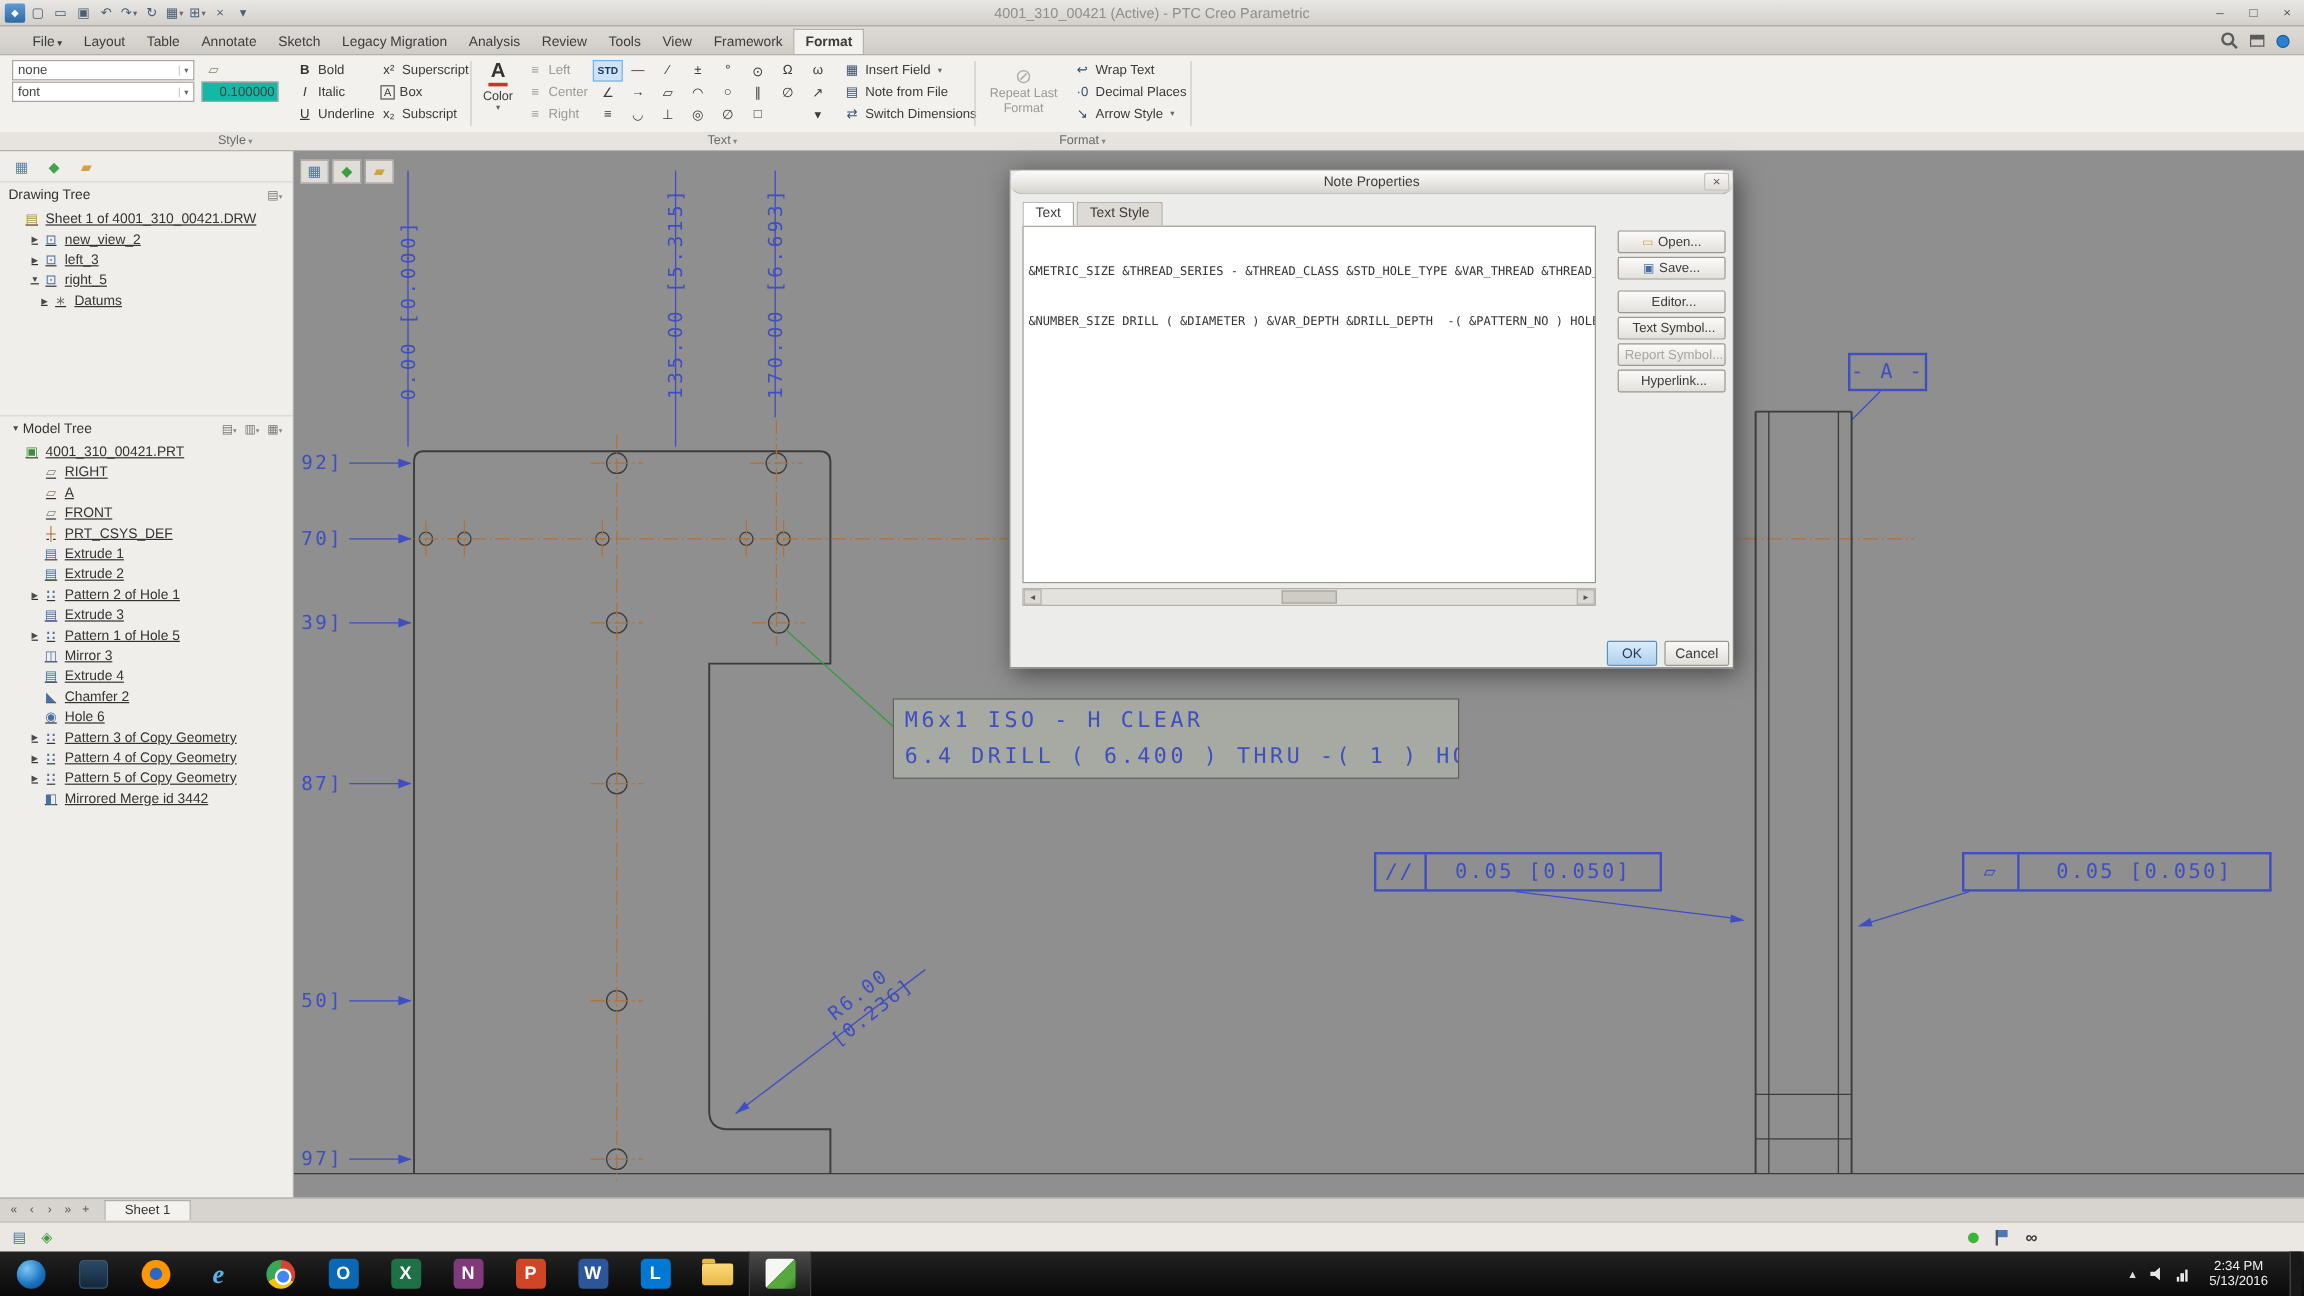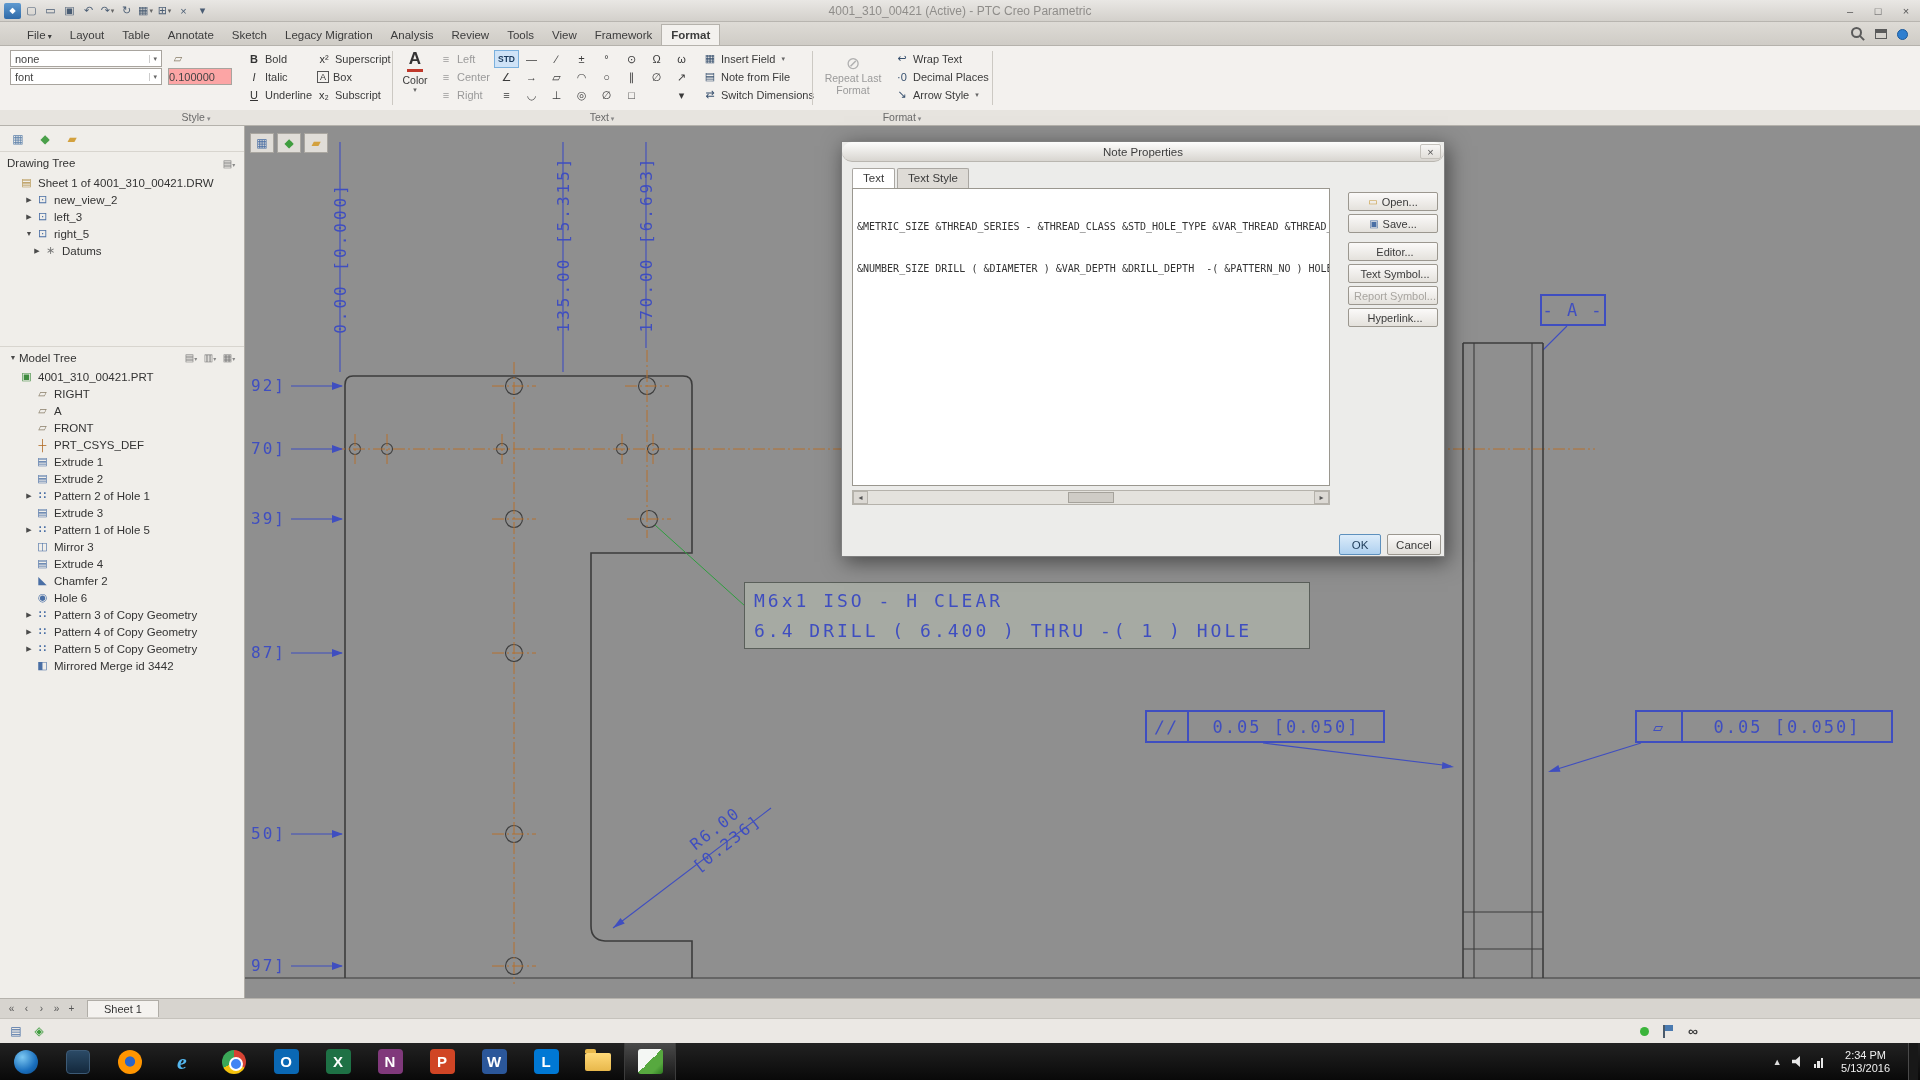--- a/index.html
+++ b/index.html
@@ -32,21 +32,21 @@
   .icon-search::after { content:""; position:absolute; width:2px; height:6px; background:#5a5a5a; transform:rotate(-45deg); left:10px; top:8px; }
   .icon-window { width:12px; height:10px; border:1.5px solid #5a5a5a; border-top-width:4px; }
   .icon-presence { width:11px; height:11px; border-radius:50%; background:#2f7fd0; border:1px solid #1d5a9a; }
 
   
   #ribbon { position:absolute; top:46px; left:0; right:0; height:64px; background:#f3f1ee; }
   .rdivider { position:absolute; top:5px; bottom:5px; width:1px; background:#ccc9c3; }
   .rcombo { position:absolute; height:17px; background:#fff; border:1px solid #a8a49e; display:flex; align-items:center;
     font-size:11px; padding:0 4px; color:#444; }
   .rcombo i { margin-left:auto; font-style:normal; font-size:7px; color:#666; border-left:1px solid #ccc; padding-left:3px; }
-  .rinput { position:absolute; height:17px; background:#fca5a5; border:1px solid #a8a49e; font-size:11px; color:#444; padding:0 0; display:flex; align-items:center; }
+  .rinput { position:absolute; height:17px; background:#14b8a6; border:1px solid #a8a49e; font-size:11px; color:#444; padding:0 14px; display:flex; align-items:center; }
   .ricbtn { position:absolute; height:17px; width:20px; display:flex; align-items:center; justify-content:center; color:#8a7f6a; font-size:11px; }
   .rcol { position:absolute; display:flex; flex-direction:column; gap:1px; }
   .rbtn { height:17px; display:flex; align-items:center; gap:4px; font-size:11px; color:#3a3a3a; padding:0 3px;
     background:none; border:none; font-family:inherit; white-space:nowrap; text-align:left; }
   .rbtn .ric { width:14px; text-align:center; font-size:11px; color:#37506e; flex:none; }
   .rbtn[data-arrow="true"]::after { content:"▾"; font-size:7px; color:#666; margin-left:2px; }
   .rbtn[data-name="bold-button"] .ric { font-weight:bold; color:#333; }
   .rbtn[data-name="italic-button"] .ric { font-style:italic; color:#333; }
   .rbtn[data-name="underline-button"] .ric { text-decoration:underline; color:#333; }
   .rbtn[data-name="box-button"] .ric { border:1px solid #555; font-size:9px; line-height:10px; width:12px; color:#333; }
@@ -74,21 +74,21 @@
   .ptab { width:22px; height:20px; display:flex; align-items:center; justify-content:center; font-size:12px; }
   .ptab[data-name="navigator-tree-tab-icon"] { color:#5e82ab; }
   .ptab[data-name="favorites-tab-icon"] { color:#4aa04a; }
   .ptab[data-name="folder-browser-tab-icon"] { color:#d3a13e; }
   .tree-header { height:22px; display:flex; align-items:center; padding:0 7px; font-size:11.5px; color:#333; flex:none; }
   .tree-header .hdr-spacer { margin-left:auto; }
   .hdr-ic { width:16px; text-align:center; color:#7a7a7a; font-size:10px; }
   .hdr-ic::after { content:"▾"; font-size:6px; color:#888; }
   #drawing-tree-body { height:172px; flex:none; overflow:hidden; }
   #model-tree-body { flex:1; overflow:hidden; }
-  .trow { height:17px; display:flex; align-items:center; padding-left:7px; white-space:nowrap; font-size:11.5px; color:#333; }
+  .trow { height:17px; display:flex; align-items:center; padding-left:7px; white-space:nowrap; font-size:11.5px; color:#333;text-decoration:underline; }
   .trow[data-indent="1"] { padding-left:23px; }
   .trow[data-indent="2"] { padding-left:31px; }
   .texp { width:12px; display:inline-flex; justify-content:center; flex:none; }
   .texp[data-exp="collapsed"]::before { content:"▶"; font-size:7px; color:#4a4a4a; }
   .texp[data-exp="expanded"]::before { content:"▼"; font-size:7px; color:#4a4a4a; }
   .ticon { width:15px; text-align:center; margin-right:4px; font-size:11px; flex:none; }
   .ticon[data-name="sheet-icon"]::before { content:"▤"; color:#b3924a; }
   .ticon[data-name="view-icon"]::before { content:"⊡"; color:#4a6fa5; }
   .ticon[data-name="datums-icon"]::before { content:"∗"; color:#777; }
   .ticon[data-name="part-icon"]::before { content:"▣"; color:#3f8c3f; }
@@ -726,21 +726,21 @@
 
       <div class="cad side-dim" data-name="partial-dimension" style="left: 6px; top: 383px;">39]</div>
 
       <div class="cad side-dim" data-name="partial-dimension" style="left: 6px; top: 517px;">87]</div>
 
       <div class="cad side-dim" data-name="partial-dimension" style="left: 6px; top: 698px;">50]</div>
 
       <div class="cad side-dim" data-name="partial-dimension" style="left: 6px; top: 830px;">97]</div>
     </div>
 
-  <div id="note" class="cad" data-name="hole-note-selected" style="left: 499px; top: 456px; width: 566px; height: 67px;">
+  <div id="note" class="cad" data-name="hole-note-selected" style="left: 499px; top: 456px; width: 472px; height: 67px;">
     <div data-name="note-line">M6x1 ISO - H CLEAR</div>
     <div data-name="note-line">6.4 DRILL ( 6.400 )  THRU -( 1 ) HOLE</div>
   </div>
 
   <div id="radius-dim" class="cad" data-name="radius-dimension" style="left: 476px; top: 710px; transform: translate(-50%, -50%) rotate(-38deg);">
     <div>R6.00</div>
     <div>[0.236]</div>
   </div>
 
   <div data-name="gtol-frames">

